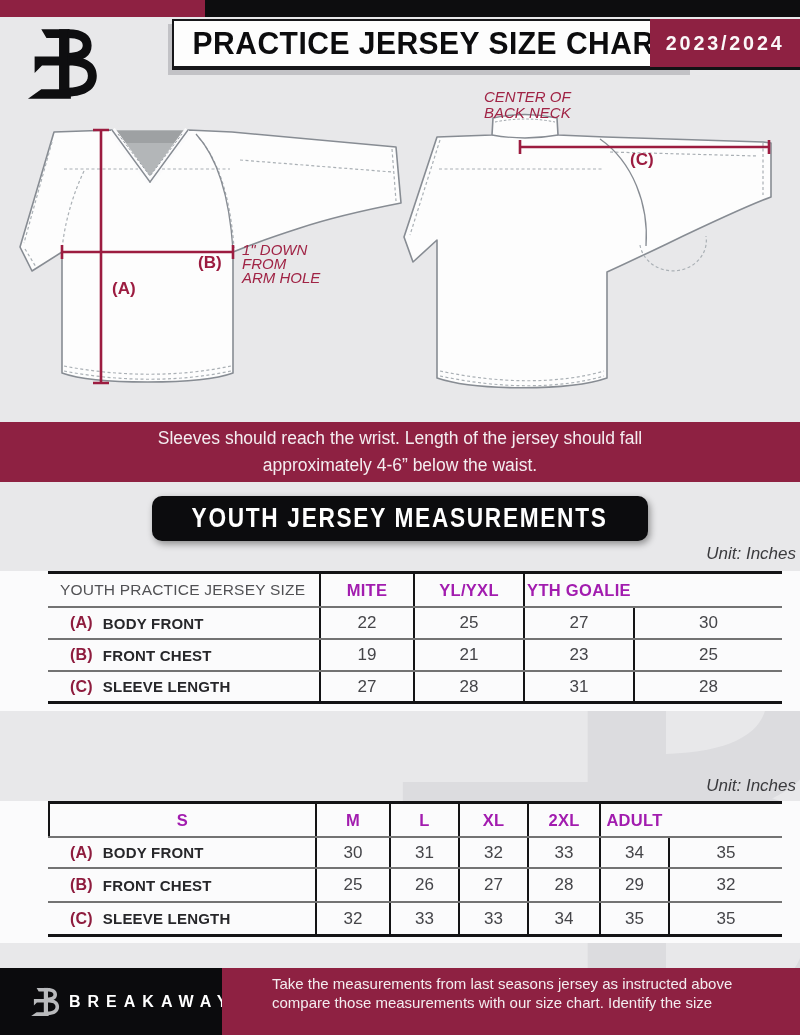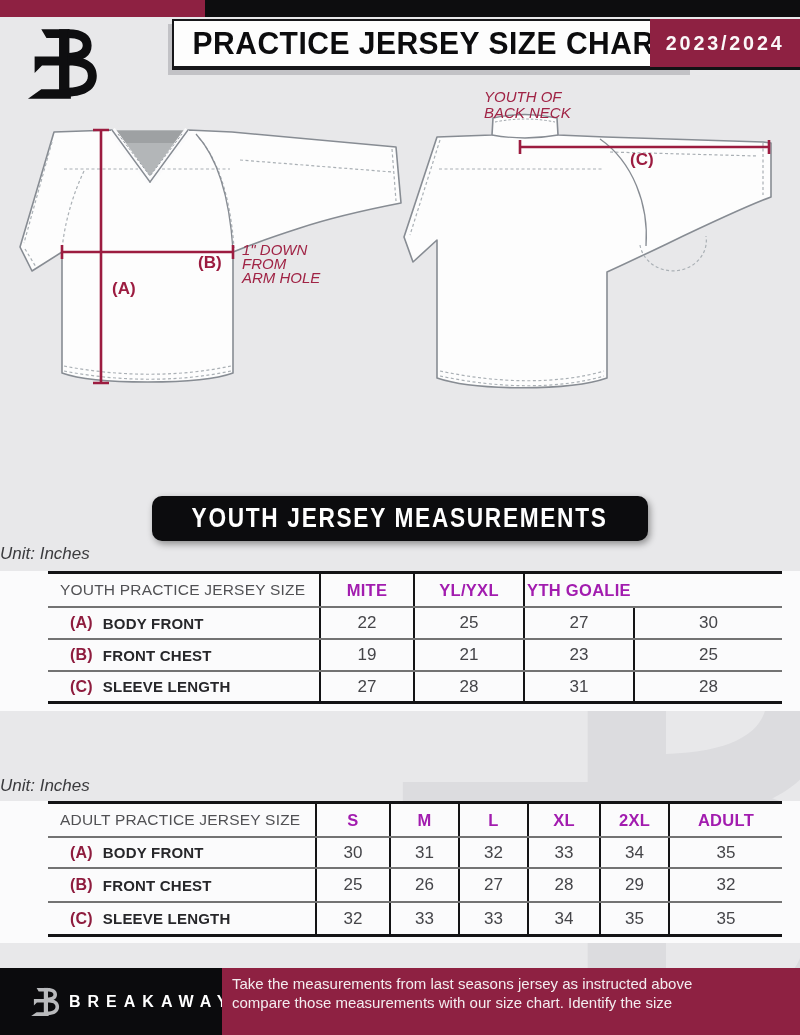--- a/index.html
+++ b/index.html
@@ -36,21 +36,21 @@
   
   .notice { position:absolute; left:0; top:422px; width:800px; height:60px; background:#8e2142;
     display:flex; flex-direction:column; align-items:center; justify-content:center; }
   .notice div { color:#f4edf0; font-size:17.5px; line-height:27px; }
   
   .pill { position:absolute; left:50%; transform:translateX(-50%); width:496px; height:45px;
     background:#0c0c0e; border-radius:10px; box-shadow:2px 3px 7px rgba(0,0,0,.4);
     display:flex; align-items:center; justify-content:center; }
   .pill span { color:#fff; font-size:27px; font-weight:700; letter-spacing:2px;
     transform:scaleX(.84); white-space:nowrap; }
-  .unit { position:absolute; left:0; width:796px; text-align:left;
+  .unit { position:absolute; left:0; width:796px; text-align:right;
     font-style:italic; font-size:17px; font-weight:500; color:#3b3b3e; }
   
   .white-band { position:absolute; left:0; width:800px; background:#fbfbfc; }
   .watermark { position:absolute; left:330px; top:558px; width:560px; height:560px;
     color:#8a8a94; opacity:.12; }
   
   .sizetable { position:absolute; left:48px; width:734px; border-top:3px solid #131315;
     border-bottom:0; }
   .trow { display:grid; border-bottom:2px solid #737373; }
   .trow.last { border-bottom:3px solid #131315; }
@@ -59,21 +59,21 @@
   .lcell { display:flex; align-items:center; padding-left:12px;
     font-size:15.5px; color:#515154; letter-spacing:.2px; }
   .lcell.rowlab { padding-left:22px; font-size:15px; color:#27272a; font-weight:600; }
   .lcell .key { color:#8e1c3e; font-weight:800; font-size:16px; margin-right:10px; }
   .vcell { border-left:2px solid #131315; display:flex; align-items:center; justify-content:center;
     font-size:17px; color:#454549; }
   .vcell.hdr { font-weight:700; font-size:16.5px; color:#a21caf; letter-spacing:.3px; }
   
   .footer-black { position:absolute; left:0; top:968px; width:222px; height:67px; background:#0b0b0d;
     display:flex; align-items:center; }
-  .footer-maroon { position:absolute; left:222px; top:968px; width:578px; height:67px; background:#8e2142; }
+  .footer-maroon { position:absolute; left:222px; top:968px; width:578px; height:67px; background:#8e2142;padding-left:40px; }
   .logo-foot { width:30px; height:32px; margin-left:30px; flex:0 0 auto; }
   .brand { color:#ffffff; font-size:16px; font-weight:600; letter-spacing:7px; margin-left:9px;
     white-space:nowrap; }
   .footer-note { padding:7px 10px 0 10px; color:#f3ecef; font-size:15px; line-height:18.6px; }
   svg { display:block; }
 </style>
 </head>
 <body>
 
 <svg width="0" height="0" style="position:absolute">
@@ -156,24 +156,28 @@
 
   <div class="abc" style="left:112px; top:279px;">(A)</div>
   <div class="abc" style="left:198px; top:253px;">(B)</div>
   <div class="anno" style="left:242px; top:243px;">
     <div>1" DOWN</div>
     <div>FROM</div>
     <div>ARM HOLE</div>
   </div>
   <div class="abc" style="left:630px; top:150px;">(C)</div>
   <div class="anno two" style="left:484px; top:89px;">
-    <div>YOUTH OF</div>
+    <div>CENTER OF</div>
     <div>BACK NECK</div>
   </div>
 
+  <div class="notice">
+    <div>Sleeves should reach the wrist. Length of the jersey should fall</div>
+    <div>approximately 4-6” below the waist.</div>
+  </div>
 
   <svg class="watermark" viewBox="0 0 100 100">
       <use href="#blogo"></use>
     </svg>
 
   <div class="white-band" style="top:571px; height:140px;"></div>
   <div class="white-band" style="top:801px; height:142px;"></div>
 
   <div class="pill" style="top:496px;">
     <span>YOUTH JERSEY MEASUREMENTS</span>
@@ -216,21 +220,20 @@
       <div class="vcell">28</div>
       <div class="vcell">31</div>
       <div class="vcell">28</div>
     </div>
   </div>
 
   <div class="unit" style="top:776px;">Unit: Inches</div>
 
   <div class="sizetable" style="top:801px;">
     <div class="trow adult" style="height:34px;">
-      <div class="lcell">ADULT PRACTICE JERSEY SIZE</div>
       <div class="vcell hdr">S</div>
       <div class="vcell hdr">M</div>
       <div class="vcell hdr">L</div>
       <div class="vcell hdr">XL</div>
       <div class="vcell hdr">2XL</div>
       <div class="vcell hdr">ADULT</div>
     </div>
     <div class="trow adult" style="height:31px;">
       <div class="lcell rowlab">
           <span class="key">(A)</span>

